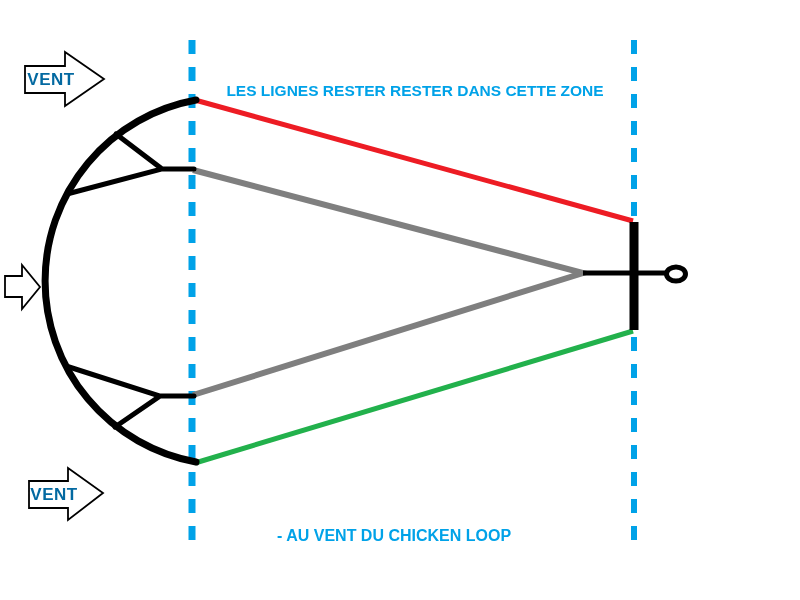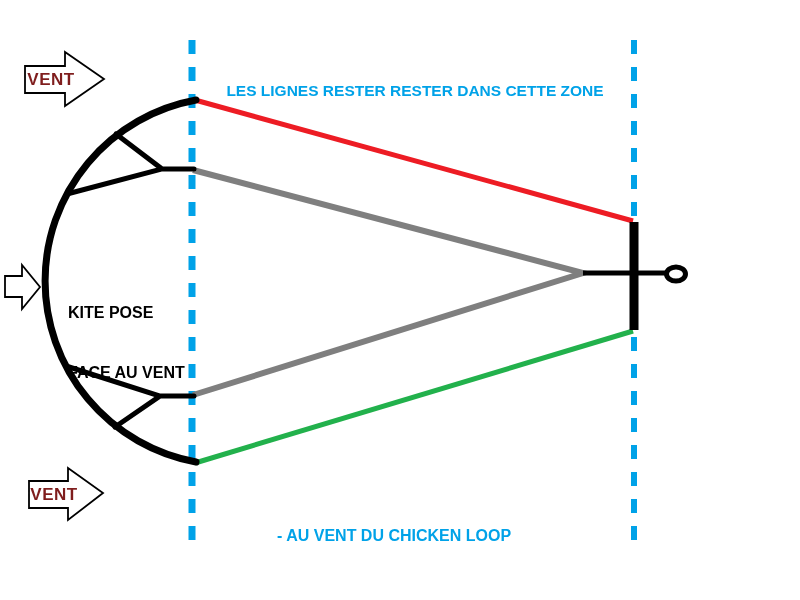--- a/index.html
+++ b/index.html
@@ -20,21 +20,21 @@
   }
   .kite-label {
     left: 68px; top: 263px; color: #000;
     font-size: 16px; line-height: 20px;
   }
   .pos-note {
     left: 277px; top: 486px;
     font-size: 16px; line-height: 20px;
   }
   .vent-label {
-    color: #7f1d1d; font-size: 17px; letter-spacing: 0.5px;
+    color: #0369a1; font-size: 17px; letter-spacing: 0.5px;
     display: flex; align-items: center; justify-content: center;
   }
   .vent-top  { left: 25px; top: 66px;  width: 52px; height: 27px; }
   .vent-bot  { left: 28px; top: 481px; width: 52px; height: 27px; }
 </style>
 </head>
 <body>
 
 <div class="stage">
 
@@ -58,24 +58,20 @@
 
     <polygon points="25,66 65,66 65,52 104,79 65,106 65,93 25,93" fill="#ffffff" stroke="#000000" stroke-width="1.8"></polygon>
     <polygon points="5,276 22,276 22,265 40,287 22,309 22,297 5,297" fill="#ffffff" stroke="#000000" stroke-width="1.8"></polygon>
     <polygon points="29,481 68,481 68,468 103,493 68,520 68,508 29,508" fill="#ffffff" stroke="#000000" stroke-width="1.8"></polygon>
   </svg>
 
   <div class="txt blue-note zone-note">
     <div>LES LIGNES RESTER RESTER DANS CETTE ZONE</div>
   </div>
 
-  <div class="txt kite-label">
-    <div>KITE POSE</div>
-    <div>FACE AU VENT</div>
-  </div>
 
   <div class="txt blue-note pos-note">
     <div>- AU VENT DU CHICKEN LOOP</div>
   </div>
 
   <div class="txt vent-label vent-top">VENT</div>
   <div class="txt vent-label vent-bot">VENT</div>
 
 </div>
 

